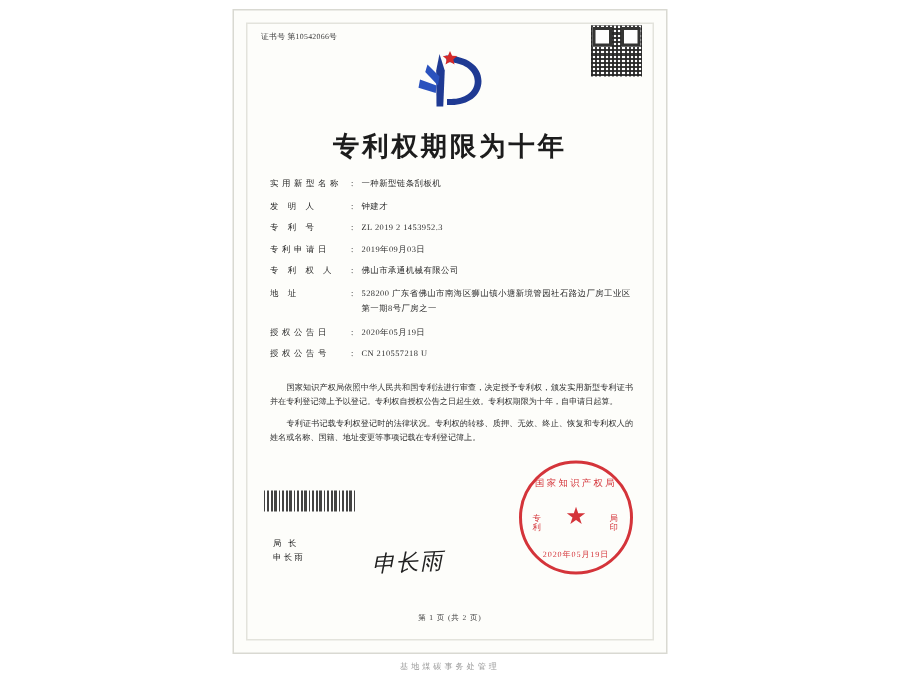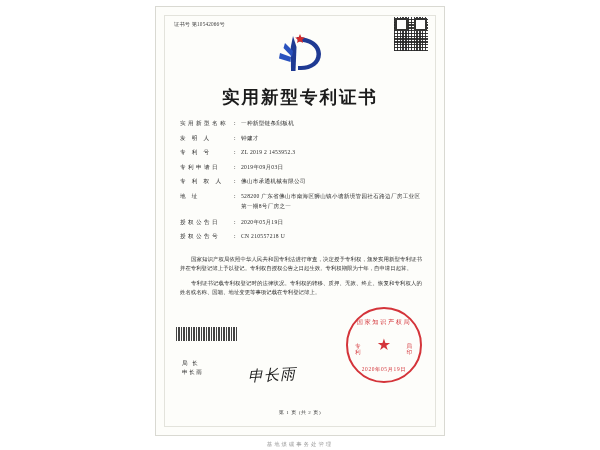--- a/index.html
+++ b/index.html
@@ -277,21 +277,21 @@
     <div class="emblem">
       <svg viewBox="0 0 58 46" width="58" height="46" aria-hidden="true">
         <path d="M26 4 C40 4 50 11 50 21 C50 31 41 37 30 37 L27 37 L27 33 L30 33 C38.5 33 45.5 28.5 45.5 21.2 C45.5 13.8 38 8.5 27 8.5 Z" fill="#1f3a93"></path>
         <path d="M22 3 L25.5 14 L24.5 38 L20 38 L19.8 14 Z" fill="#1f3a93"></path>
         <path d="M14 10 L22 18 L21 24 L12.5 15 Z" fill="#2a52be"></path>
         <path d="M9 20 L20 24 L19.5 29 L8 25.5 Z" fill="#2a52be"></path>
         <polygon points="29,1 30.4,4.2 33.8,4.4 31.2,6.7 32,10 29,8.2 26,10 26.8,6.7 24.2,4.4 27.6,4.2" fill="#d42a2a"></polygon>
       </svg>
     </div>
 
-    <div class="doc-title">实用新型专利证书</div>
+    <div class="doc-title">专利权期限为十年</div>
 
     <div class="fields">
       <div class="frow">
         <span class="flabel">实用新型名称</span>
         <span class="fcolon">:</span>
         <span class="fvalue">一种新型链条刮板机</span>
       </div>
       <div class="frow">
         <span class="flabel">发 明 人</span>
         <span class="fcolon">:</span>

